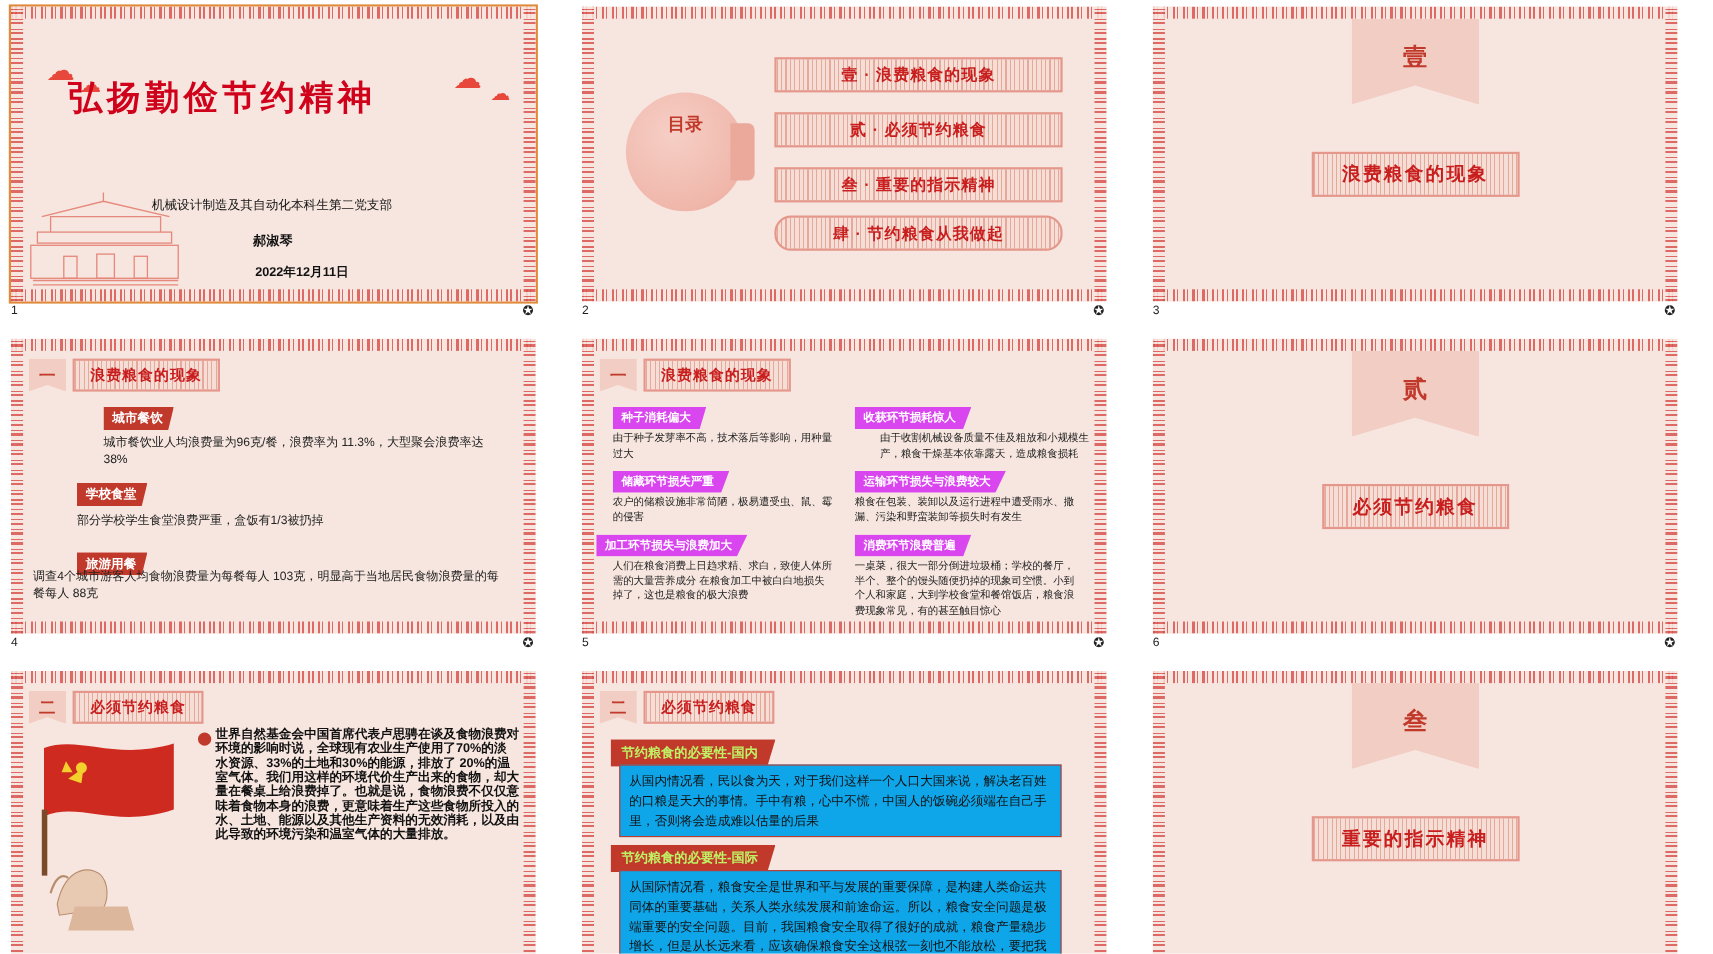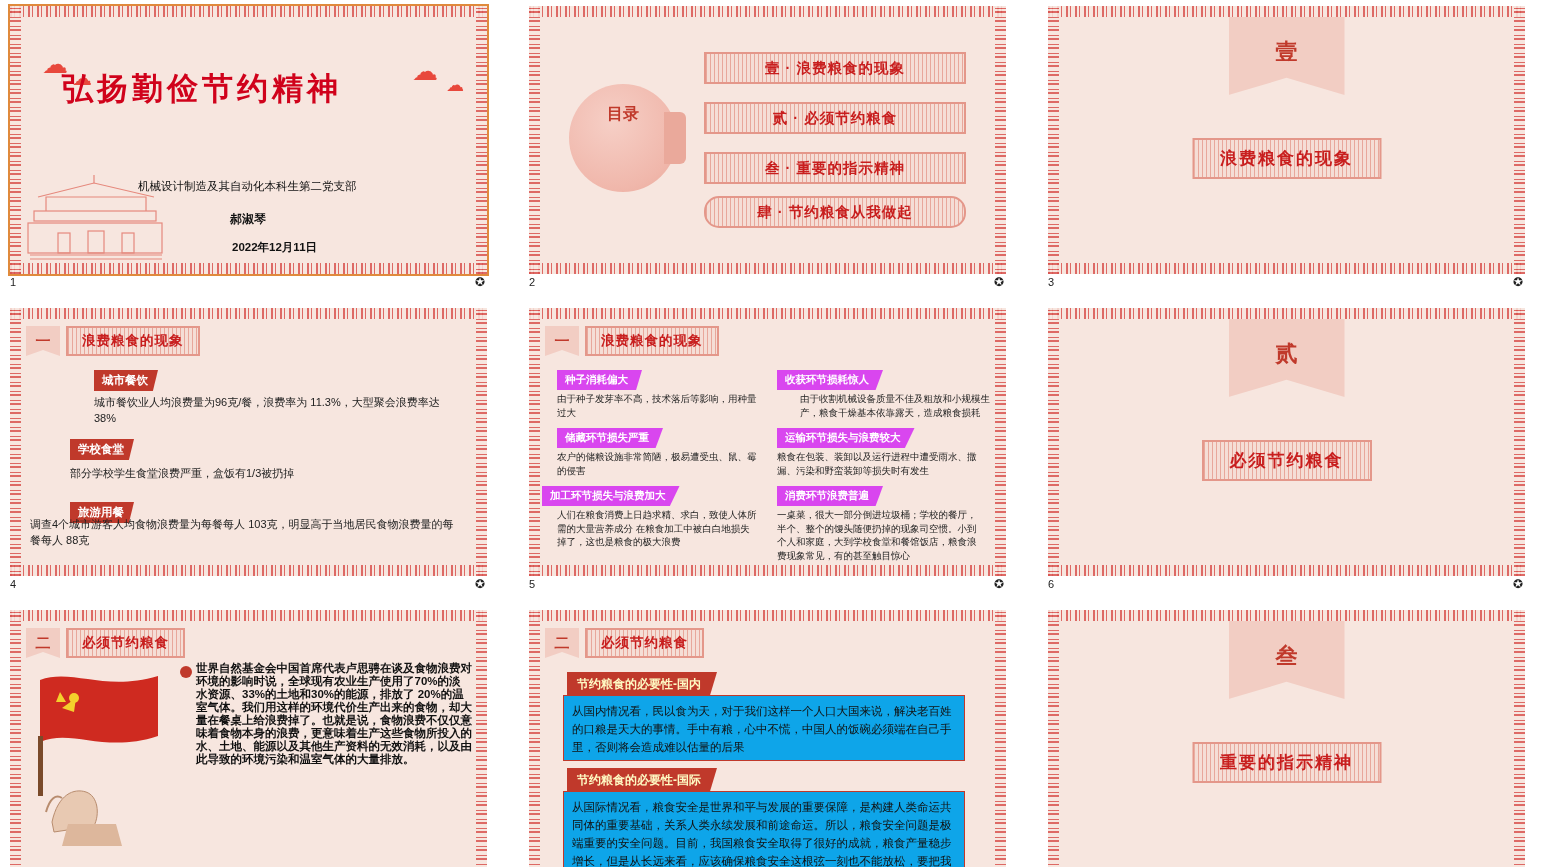--- a/index.html
+++ b/index.html
@@ -194,21 +194,21 @@
 
   
   .flagbox { position: absolute; left: 22px; top: 52px; width: 140px; height: 185px; }
   .s7-bullet { position: absolute; left: 170px; top: 56px; width: 12px; height: 12px;
      border-radius: 50%; background: #c0392b; }
   .s7-text { position: absolute; left: 186px; top: 52px; width: 276px;
      font-size: 11.5px; color: #111; line-height: 13px; font-weight: bold; }
 
   
   .s8-tag {
-    position: absolute; left: 38px; background: #c0392b; color: #fef9c3;
+    position: absolute; left: 26px; background: #c0392b; color: #bef264;
     font-size: 12px; font-weight: bold; padding: 4px 16px 4px 10px;
     clip-path: polygon(0 0, 100% 0, 95% 100%, 0 100%);
   }
   .s8-box {
     position: absolute; left: 34px; width: 402px;
     border: 1.5px solid #c0392b;
     background: #0ea5e9;
     padding: 6px 8px;
     font-size: 11.5px; color: #111; line-height: 18px;
   }

